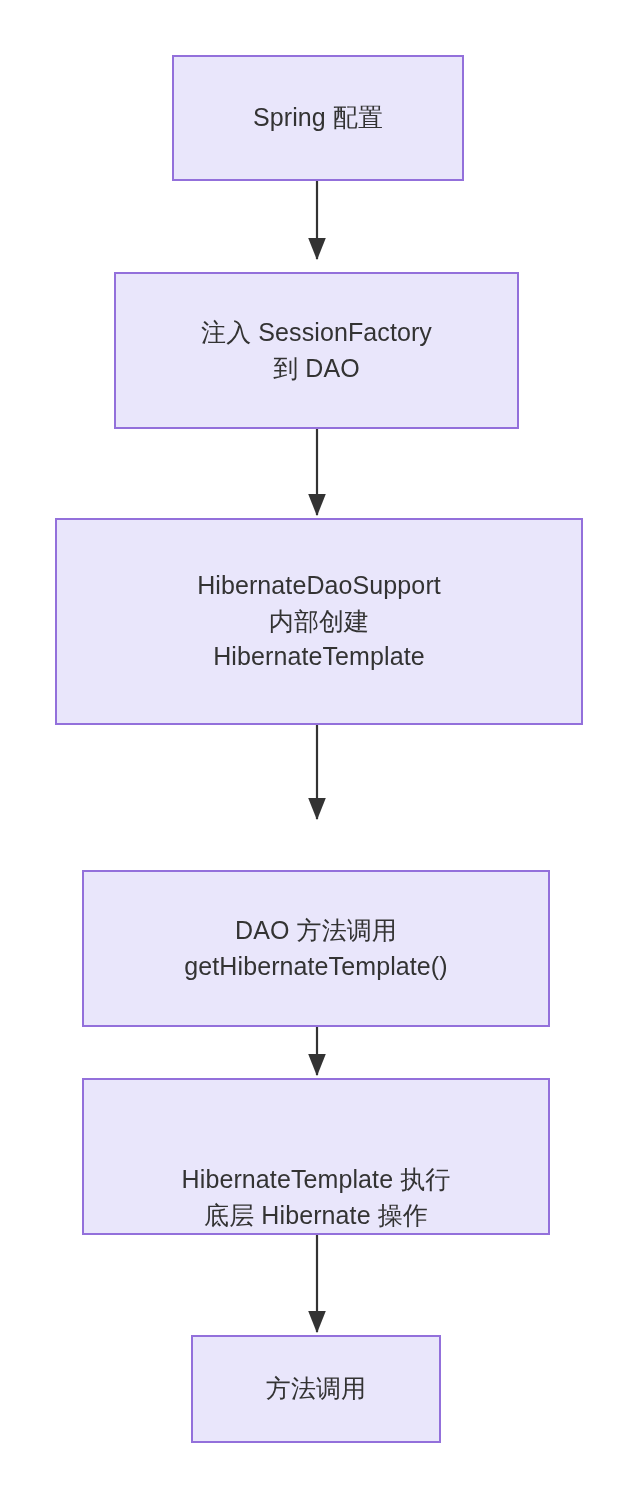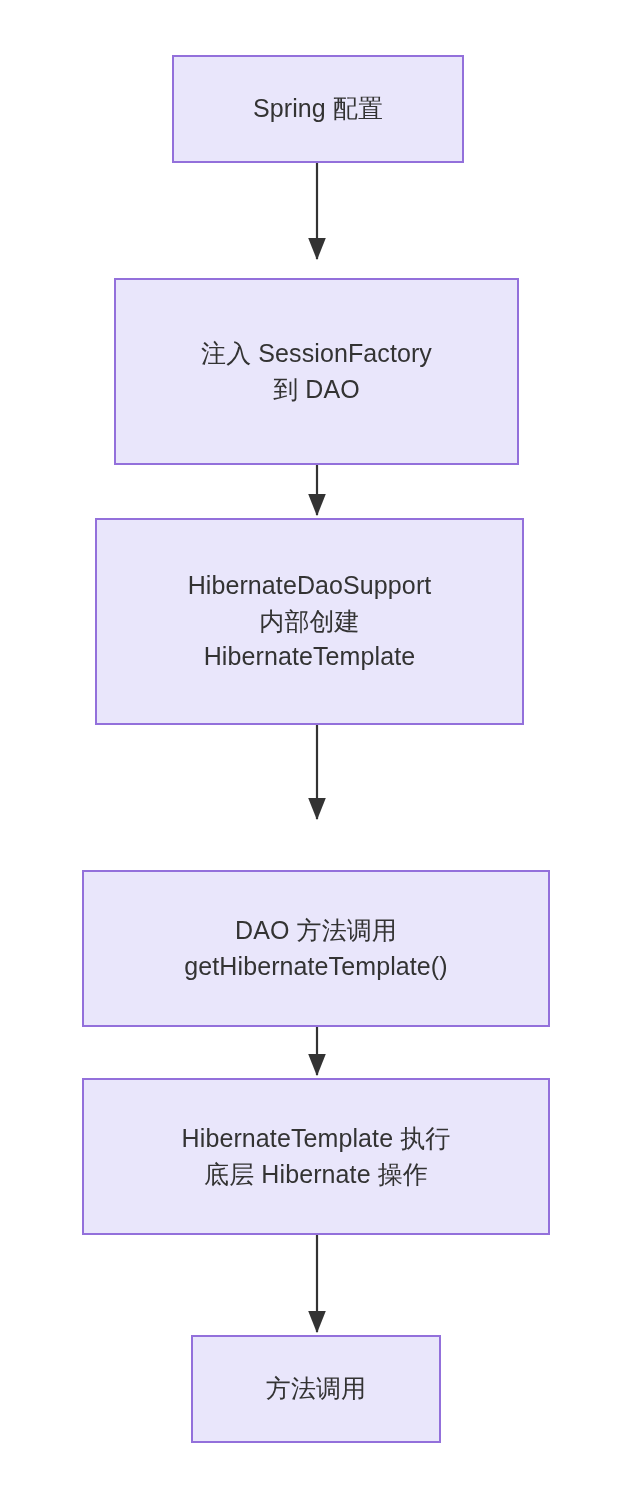--- a/index.html
+++ b/index.html
@@ -44,25 +44,25 @@
   .node-label {
     color: #333333;
     font-size: 25px;
     line-height: 1.42;
     letter-spacing: 0.1px;
     white-space: pre-line;
     padding: 0 8px;
   }
 
   
-  #node-spring-config      { left: 172px; top: 55px;   width: 292px; height: 108px; }
-  #node-inject-sessionfactory { left: 114px; top: 278px; width: 405px; height: 187px; }
-  #node-hibernatedaosupport   { left: 55px;  top: 518px; width: 429px; height: 207px; margin-left: 40px; }
+  #node-spring-config      { left: 172px; top: 55px;   width: 292px; height: 126px; }
+  #node-inject-sessionfactory { left: 114px; top: 272px; width: 405px; height: 157px; }
+  #node-hibernatedaosupport   { left: 55px;  top: 518px; width: 528px; height: 207px; }
   #node-dao-method-call       { left: 82px;  top: 822px; width: 468px; height: 157px; margin-top: 48px; }
-  #node-template-execute      { left: 82px;  top: 1078px; width: 468px; height: 157px; }
+  #node-template-execute      { left: 82px;  top: 1078px; width: 468px; height: 157px; align-items: flex-end; }
   #node-return-result         { left: 191px; top: 1335px; width: 250px; height: 108px; }
 </style>
 </head>
 <body>
 
 <div id="flowchart">
 
   <svg class="edge-layer" viewBox="0 0 632 1500" width="632" height="1500" xmlns="http://www.w3.org/2000/svg">
     <defs>
       <marker id="arrowhead" markerWidth="10" markerHeight="8" refX="9.5" refY="4" orient="auto" markerUnits="strokeWidth">

